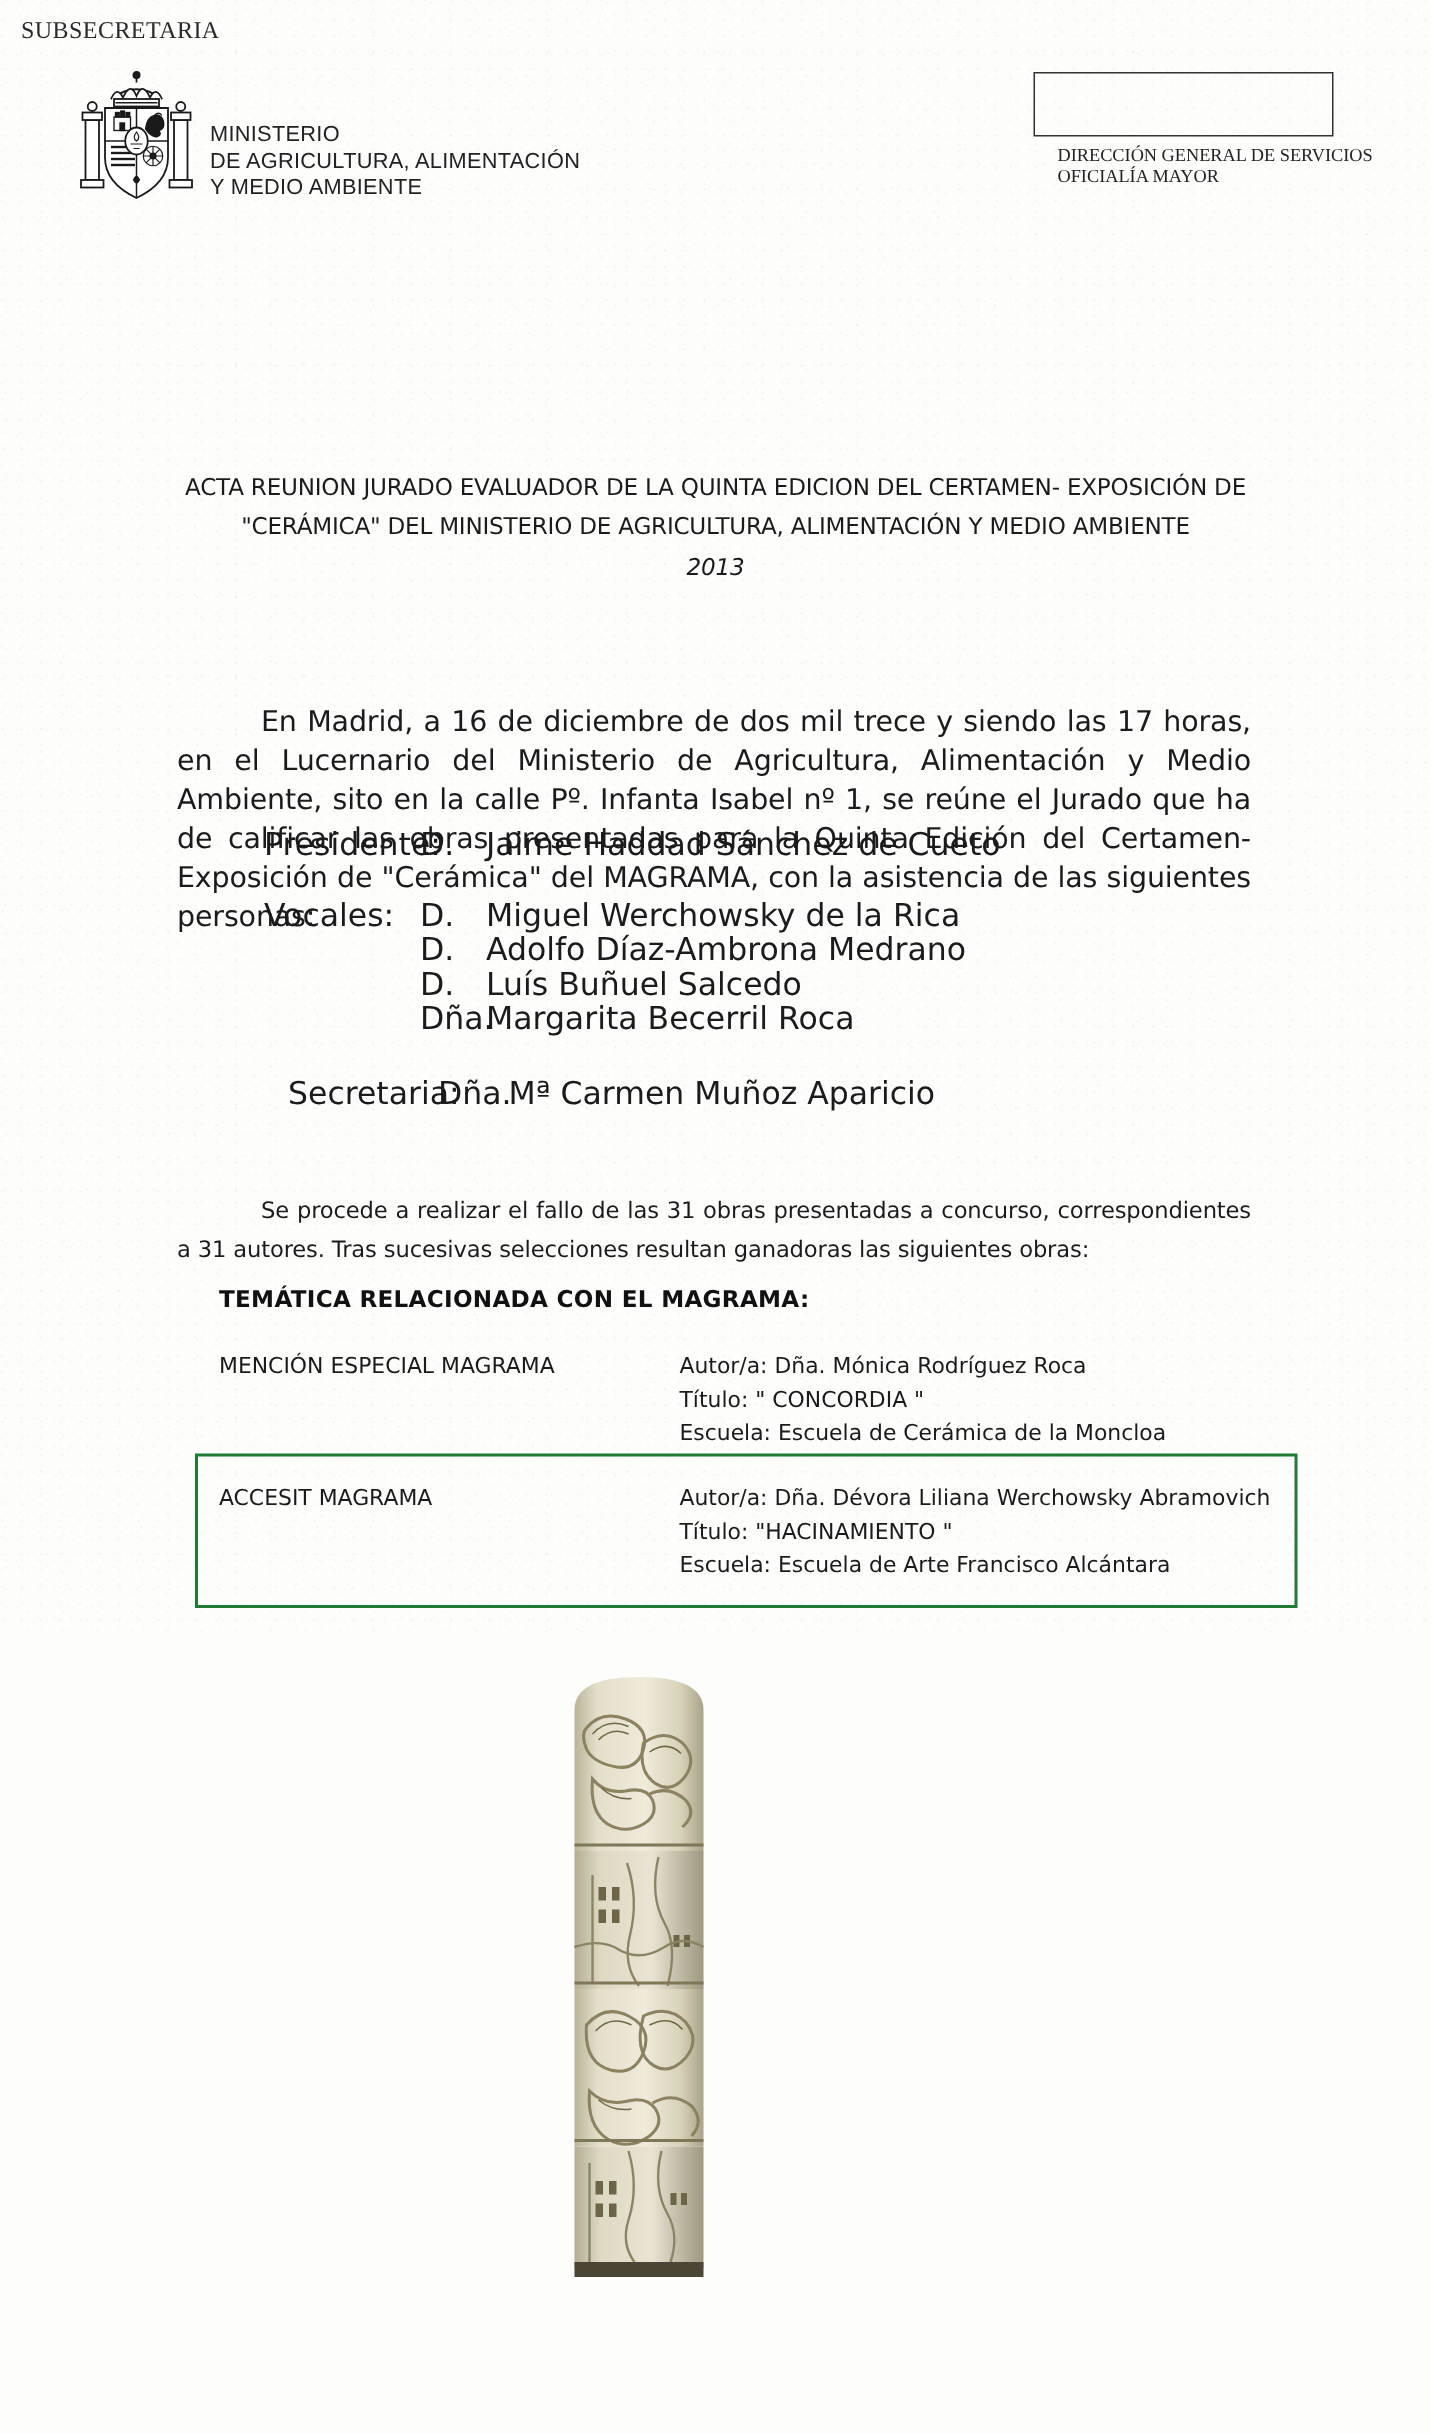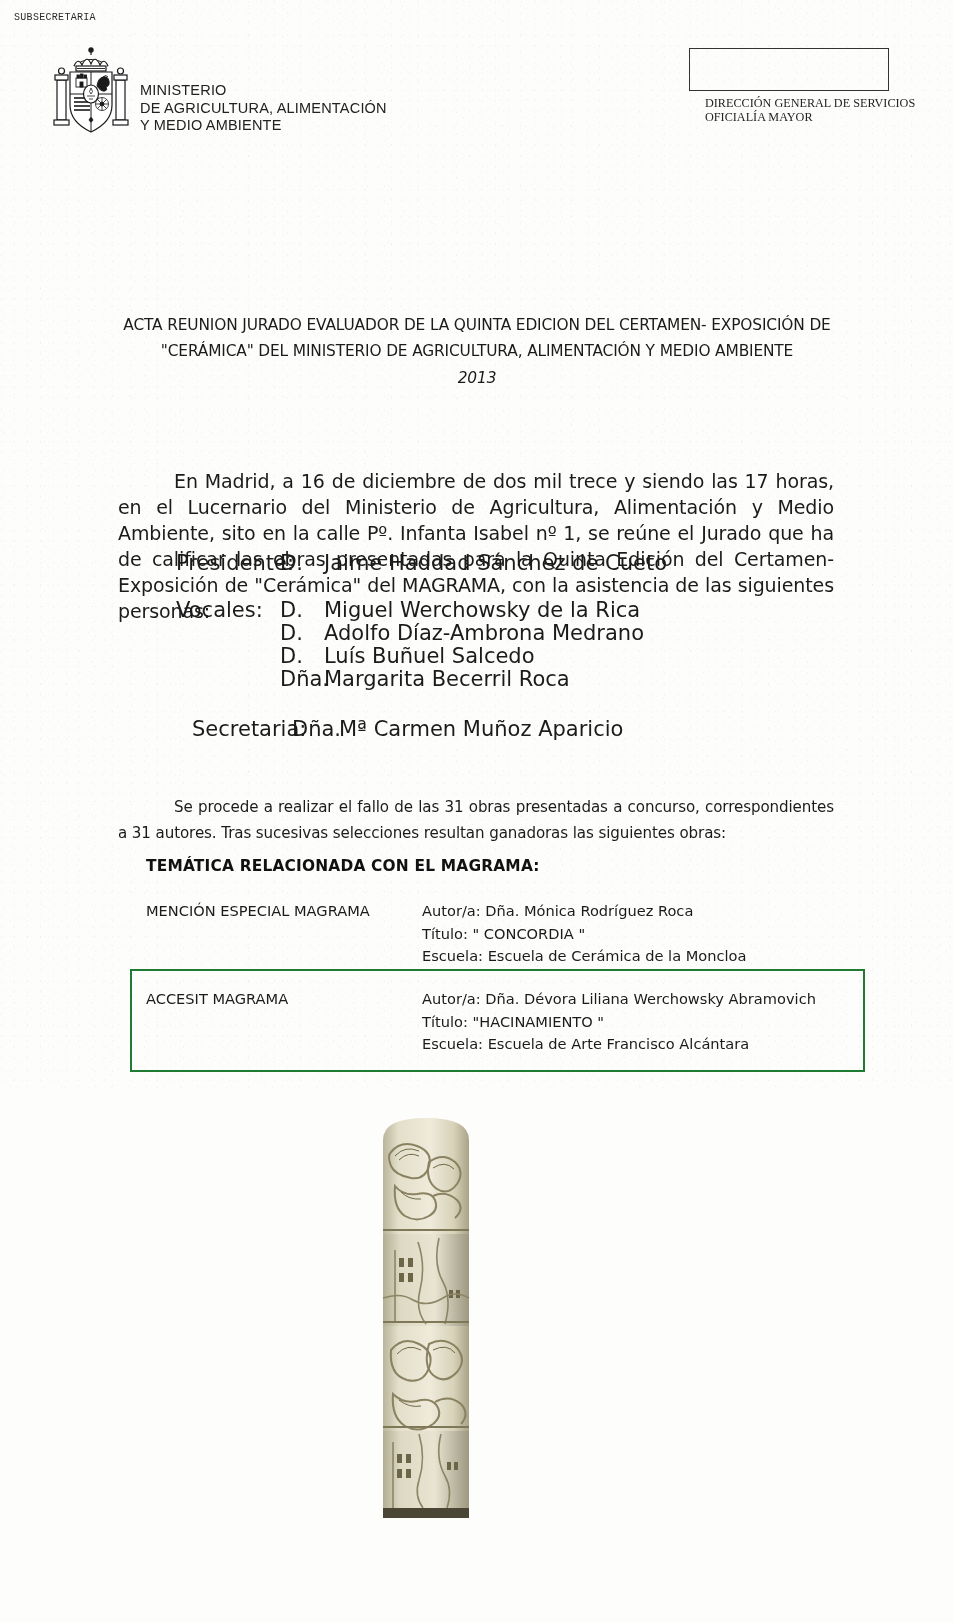--- a/index.html
+++ b/index.html
@@ -67,22 +67,22 @@
     top: 48px;
     width: 200px;
     height: 43px;
     border: 1.3px solid #333;
     box-sizing: border-box;
   }
   .subsec-box-label {
     position: absolute;
     left: 14px;
     top: 12px;
-    font-family: Liberation Mono, monospace;
-    font-size: 10px;
+    font-family: Liberation Serif, serif;
+    font-size: 16px;
     letter-spacing: 0.3px;
     color: #2a2a2a;
   }
   .dg-lines {
     position: absolute;
     left: 705px;
     top: 96px;
     font-family: "Liberation Serif", serif;
     font-size: 12.2px;
     line-height: 14px;
@@ -188,21 +188,21 @@
   }
   .award-inner {
     display: flex;
     align-items: flex-start;
   }
   .award-category {
     width: 276px;
     flex: none;
     padding-top: 0px;
   }
-  .award-details { flex: 1; }
+  .award-details { flex: 1; margin-left: 31px; }
   .award-line { white-space: nowrap; }
 
   .award-mencion {
     left: 146px;
     top: 900px;
     width: 700px;
   }
 
   .award-accesit-box {
     position: absolute;

